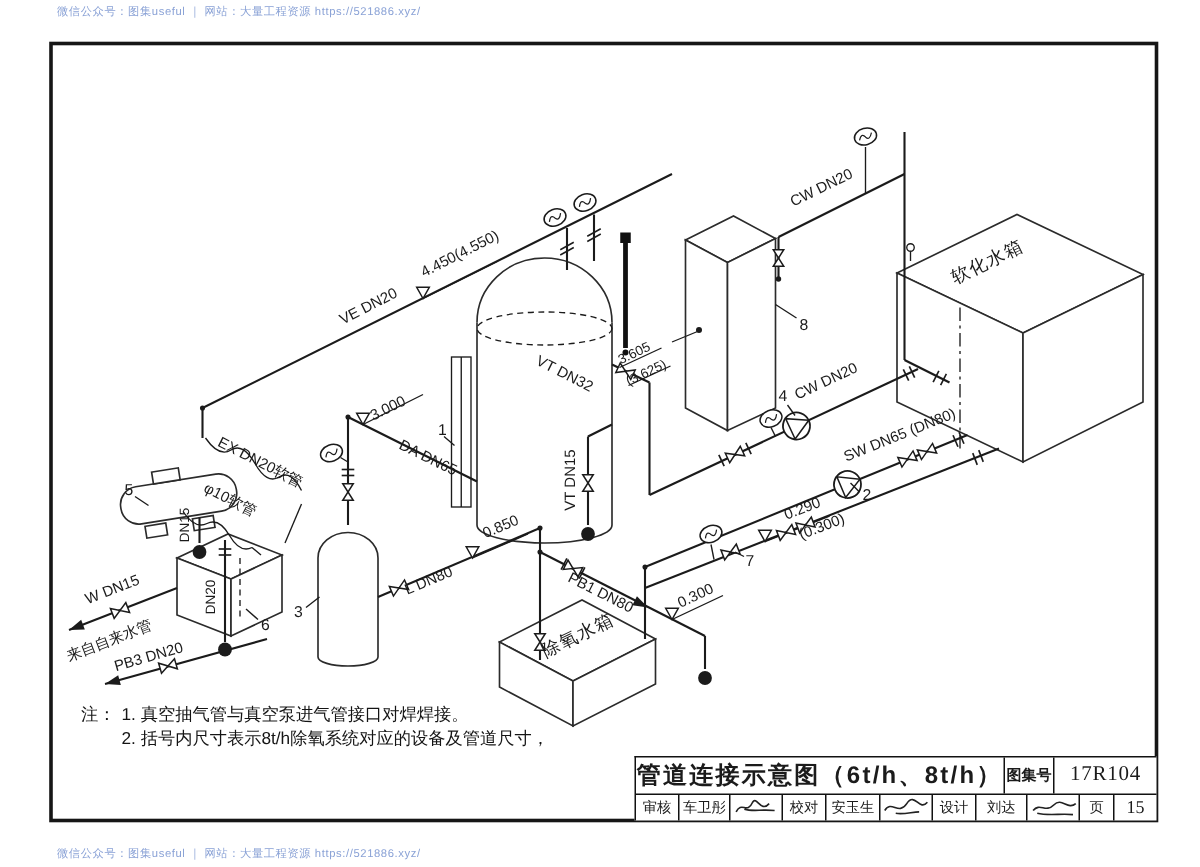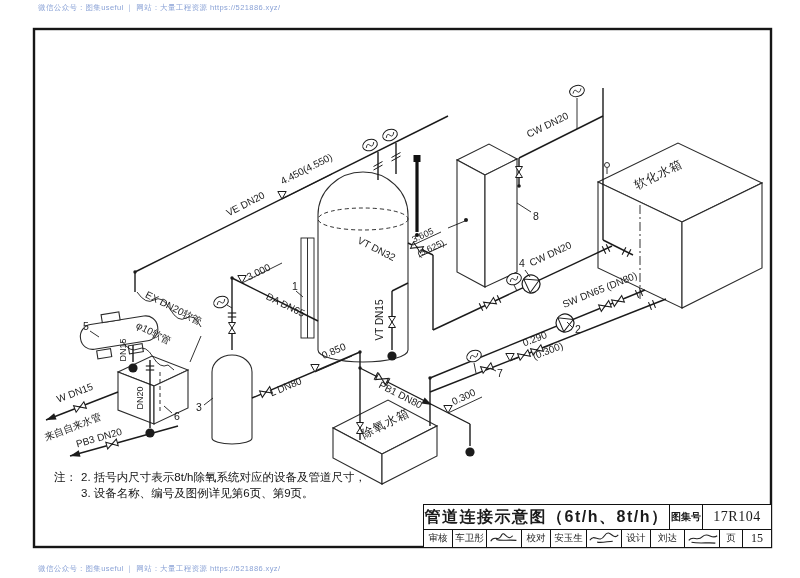--- a/index.html
+++ b/index.html
@@ -329,22 +329,22 @@
       <text class="item" x="497" y="377">7</text>
       <line class="thin" x1="496" y1="371" x2="490" y2="368"></line>
       <text class="item" x="533" y="220">8</text>
       <line class="thin" x1="531" y1="212" x2="517" y2="203"></line>
     </g>
   </svg>
 
   <div class="notes">
     <span class="notes-prefix">注：</span>
     <div class="notes-lines">
+      <div>1. 真空抽气管与真空泵进气管接口对焊焊接。</div>
       <div>2. 括号内尺寸表示8t/h除氧系统对应的设备及管道尺寸，</div>
-      <div>3. 设备名称、编号及图例详见第6页、第9页。</div>
     </div>
   </div>
 
   <div class="titleblock">
     <div class="tb-row1">
       <div class="tb-cell tb-title">管道连接示意图（6t/h、8t/h）</div>
       <div class="tb-cell tb-atlas-label">图集号</div>
       <div class="tb-cell tb-atlas-no">17R104</div>
     </div>
     <div class="tb-row2">

